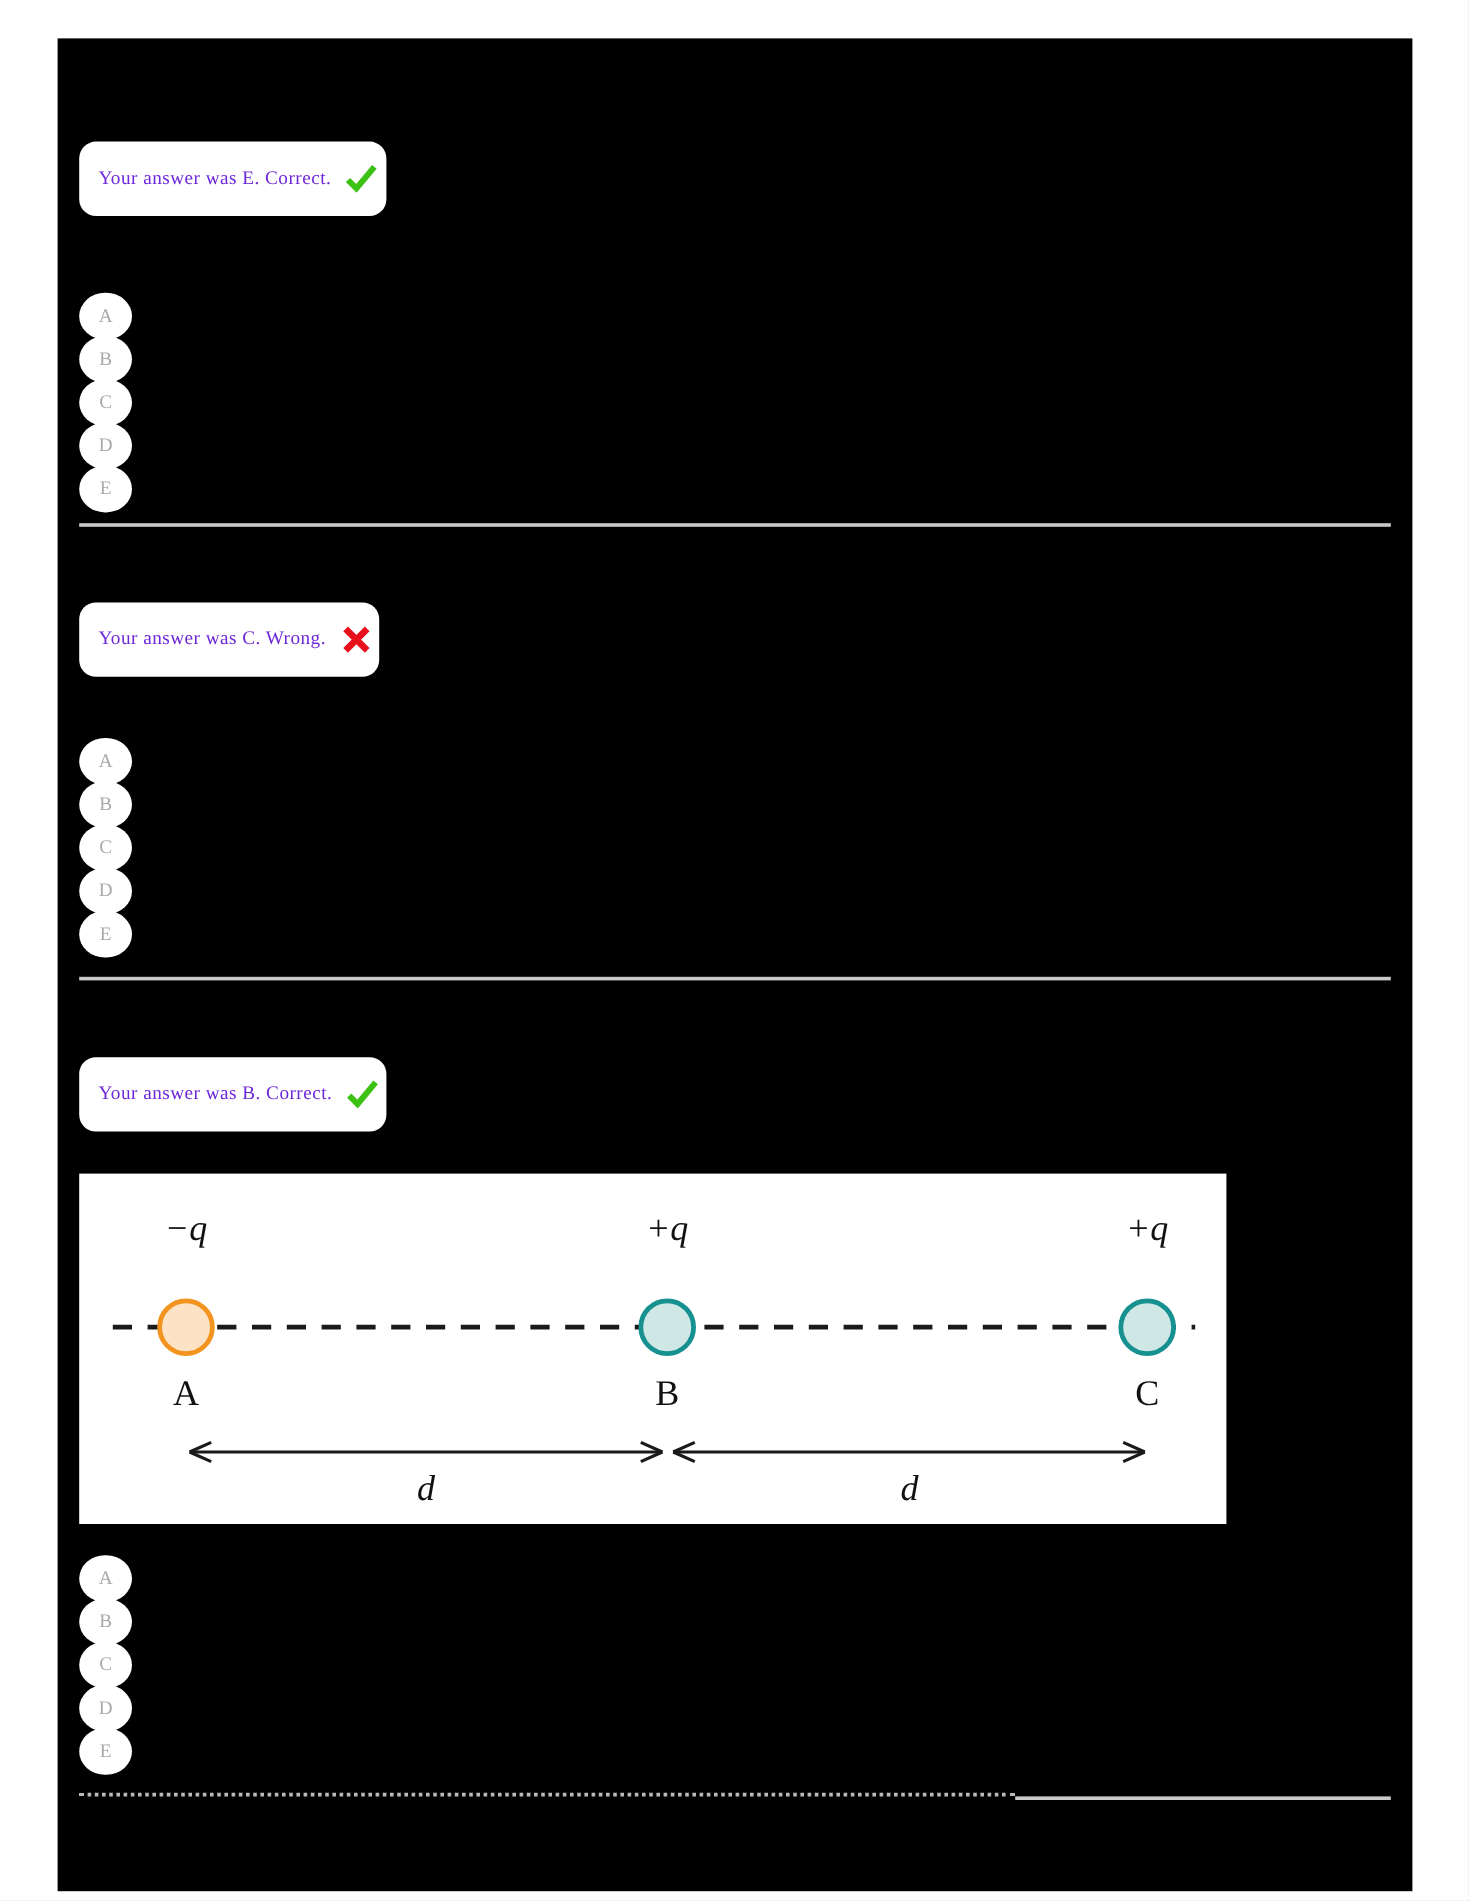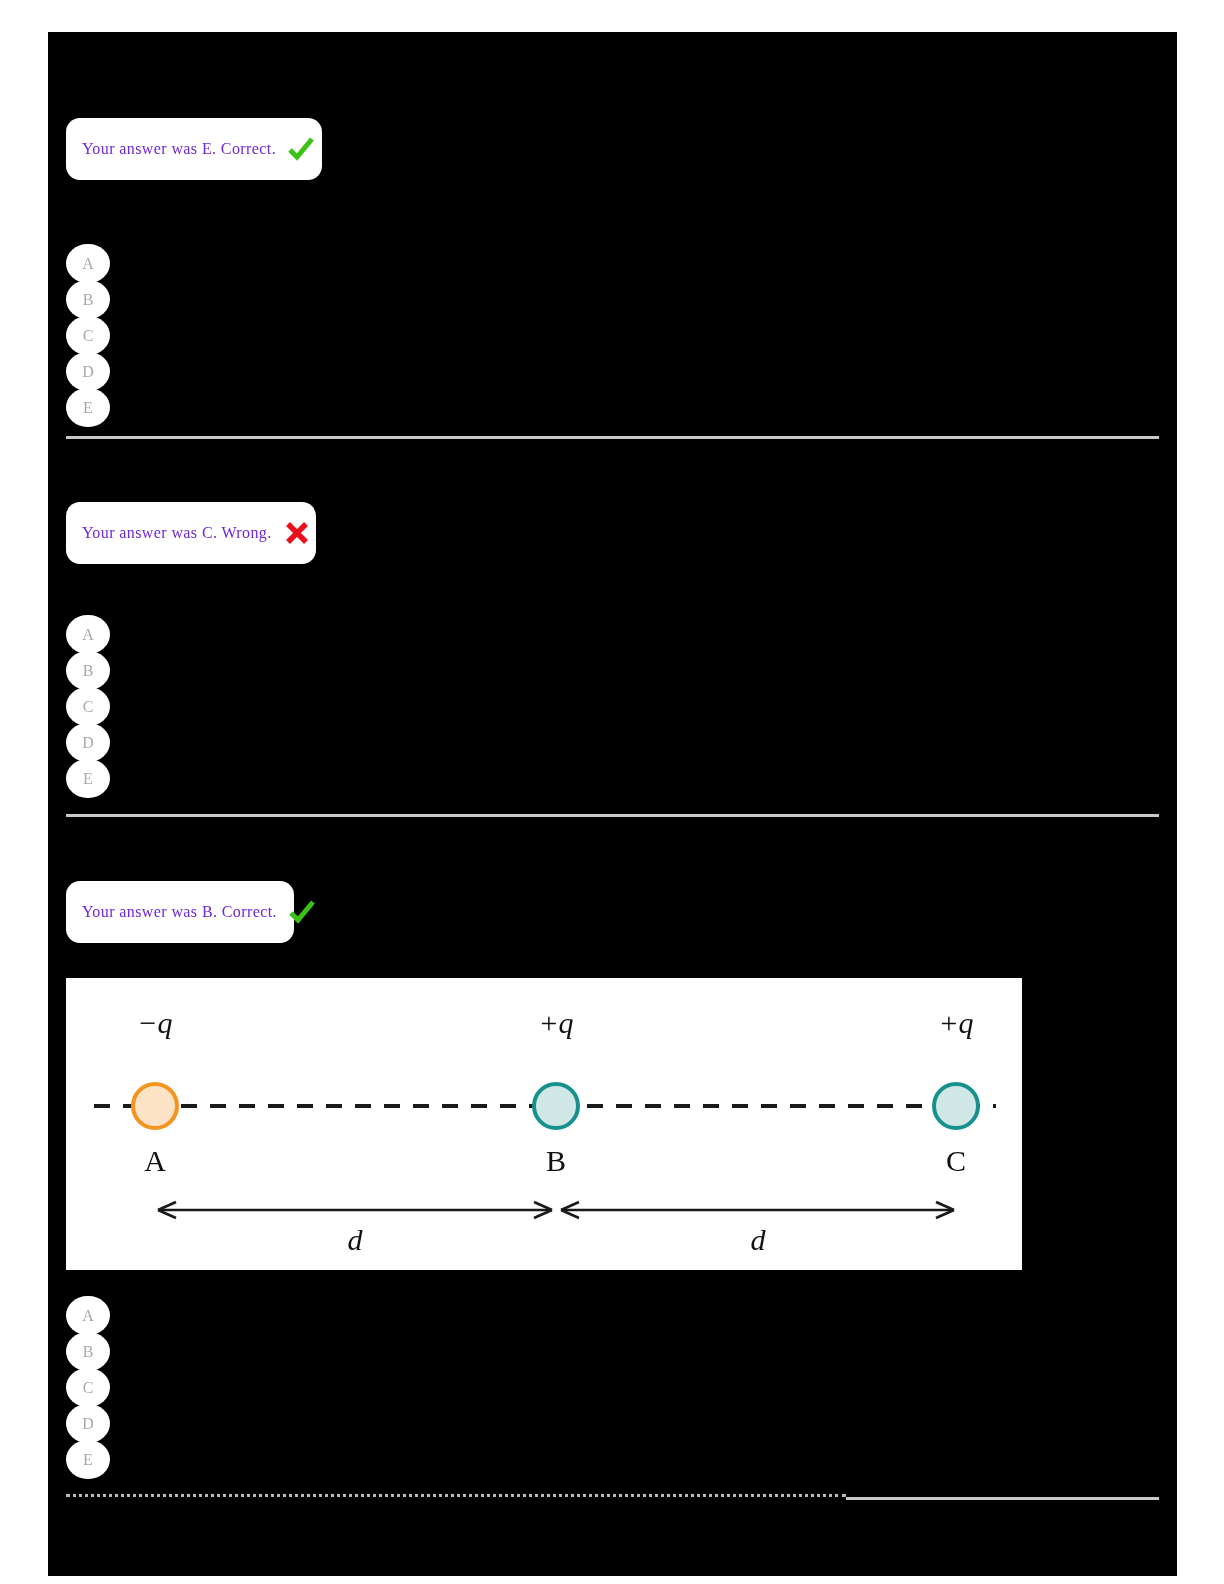--- a/index.html
+++ b/index.html
@@ -141,21 +141,21 @@
   <div class="options" style="top:583px;">
     <div class="option-pill">A</div>
     <div class="option-pill">B</div>
     <div class="option-pill">C</div>
     <div class="option-pill">D</div>
     <div class="option-pill">E</div>
   </div>
 
   <div class="divider" style="top:782px;"></div>
 
-  <div class="feedback-box" style="left:18px; top:849px; width:228px;">
+  <div class="feedback-box" style="left:18px; top:849px; width:256px;">
     <span class="feedback-text">Your answer was B. Correct.</span>
     <span class="feedback-icon">
       <svg width="30" height="30" viewBox="0 0 30 30">
         <path d="M4 16 L11 23 L26 5" fill="none" stroke="#3cc214" stroke-width="5" stroke-linecap="butt" stroke-linejoin="miter"></path>
       </svg>
     </span>
   </div>
 
   <div class="figure-panel">
     <svg width="956" height="292" viewBox="0 0 956 292">

